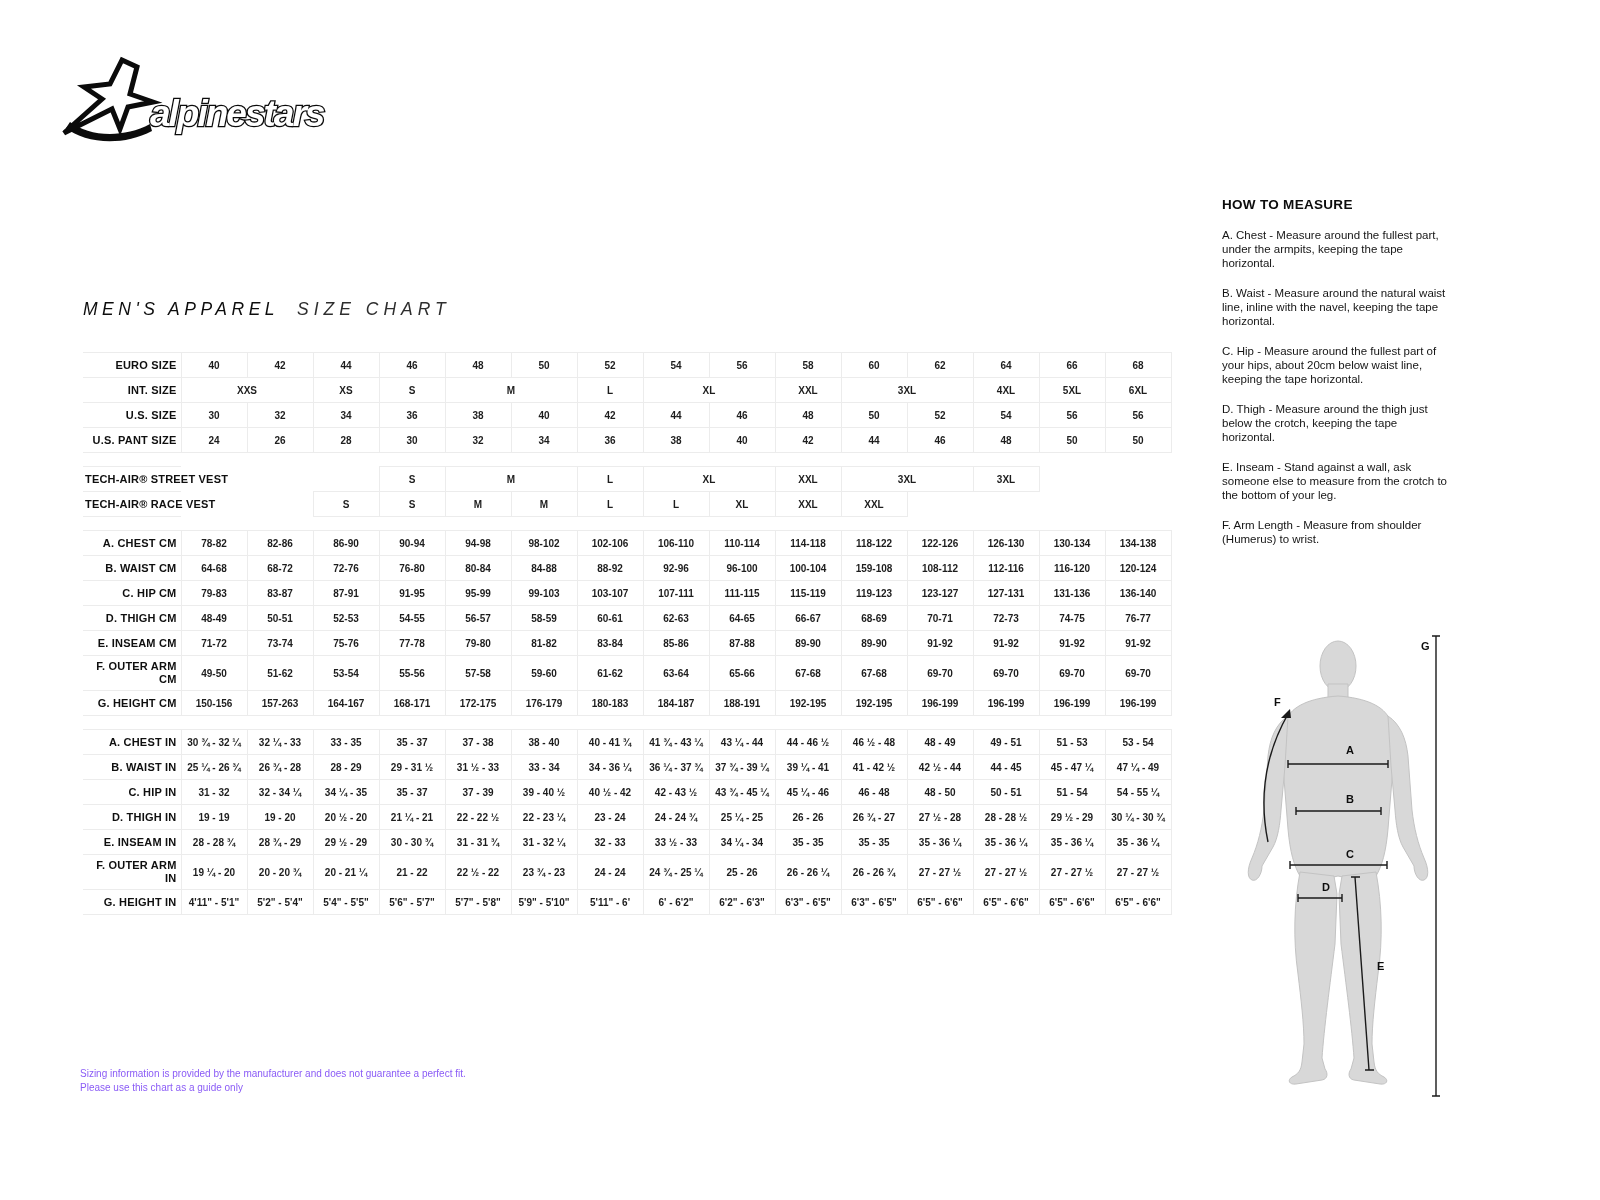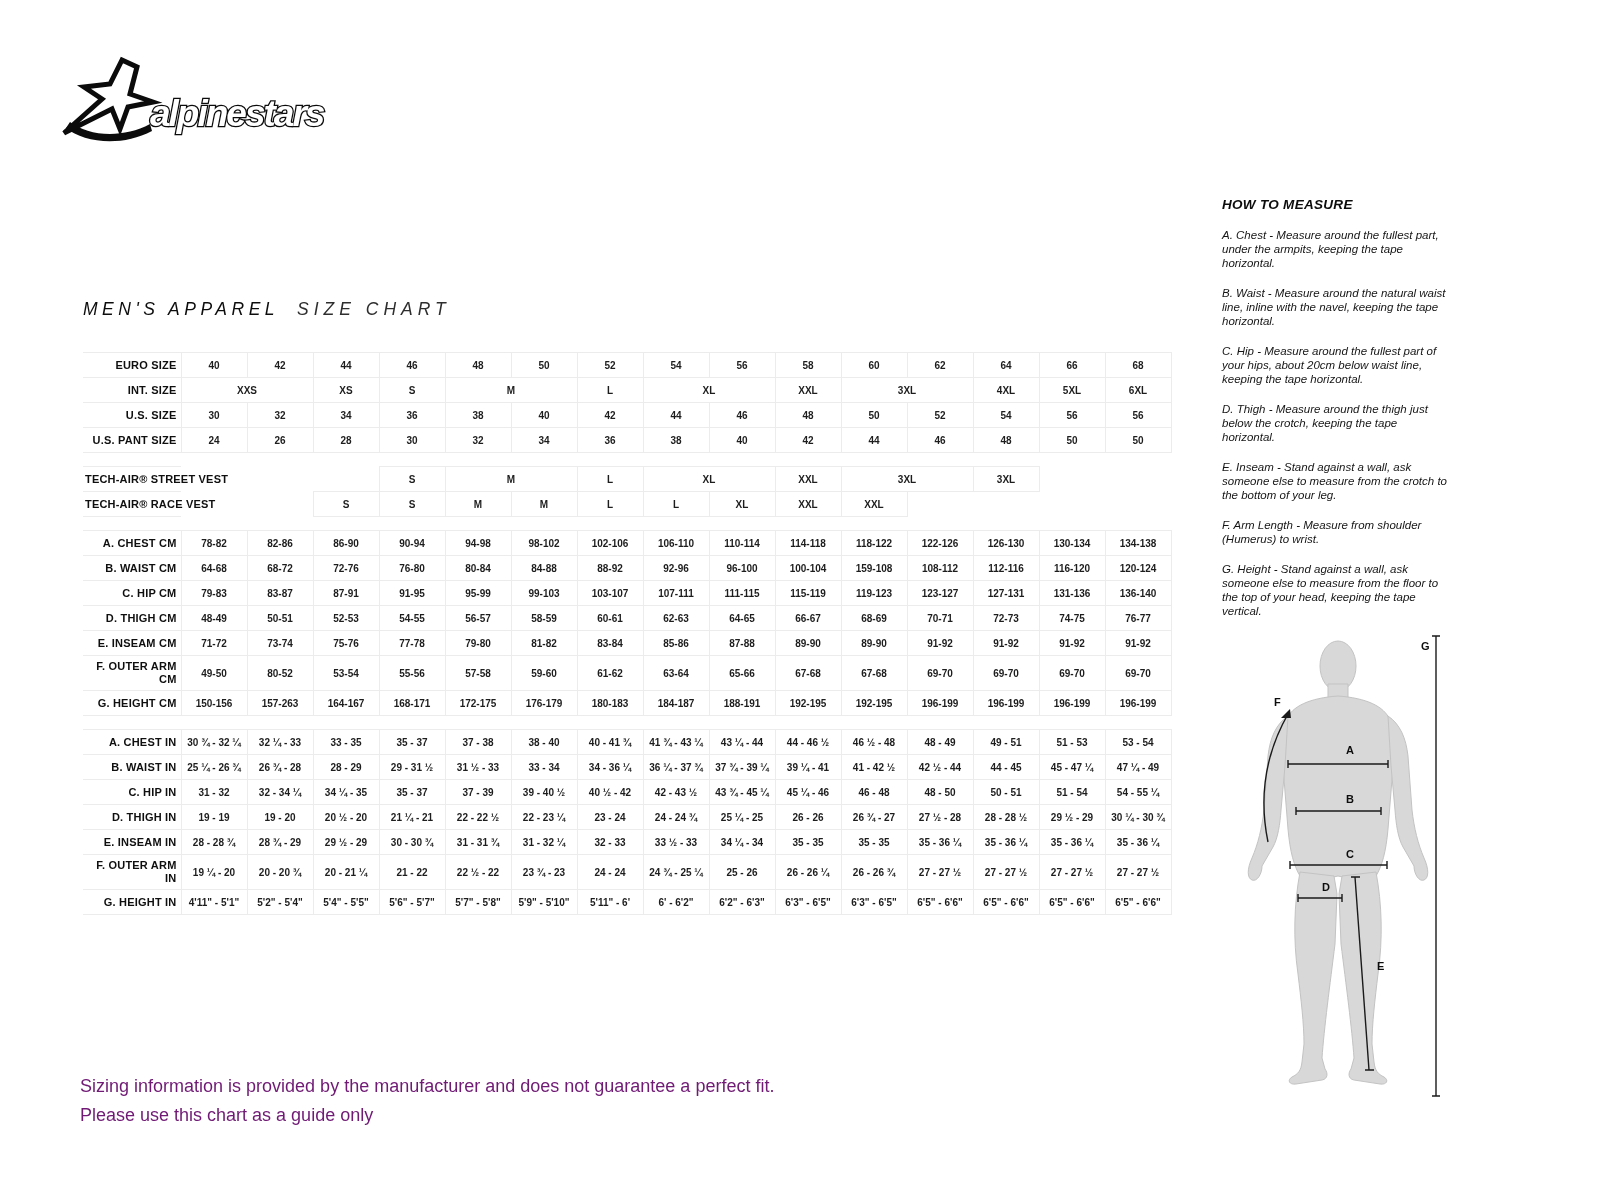--- a/index.html
+++ b/index.html
@@ -23,31 +23,31 @@
   }
   table.size-table td.rowlabel{
     border-left:none;border-right:none;text-align:right;font-size:11px;font-weight:700;
     color:#0f0f0f;letter-spacing:.2px;line-height:1.15;white-space:normal;padding-right:4px;
   }
   table.size-table tr.labelflow td.rowlabel{white-space:nowrap;}
   table.size-table td.empty{border:none;}
   table.size-table tr.tall td{height:34px;}
   table.size-table tr.gap td{border:none;height:13px;}
 
-  .how-to{position:absolute;left:1222px;top:197px;width:230px;font-style:italic;}
+  .how-to{position:absolute;left:1222px;top:197px;width:230px;}
   .how-to h2{margin:0 0 16px 0;font-size:13.5px;font-weight:700;color:#0d0d0d;letter-spacing:.3px;}
   .how-to p{margin:16px 0 13px 0;font-size:11.5px;line-height:1.22;color:#151515;}
 
   .diagram{position:absolute;left:1238px;top:614px;width:215px;height:566px;}
   .diagram svg{display:block;}
   .dlabel{font-family:"Liberation Sans",sans-serif;font-size:11px;font-weight:700;fill:#0d0d0d;}
   .mline{stroke:#1a1a1a;stroke-width:1.4;fill:none;}
 
   .footnote{position:absolute;left:80px;top:1068px;}
-  .footnote p{margin:8px 0 3px 0;font-size:18px;font-weight:400;color:#701a75;}
+  .footnote p{margin:0 0 3px 0;font-size:10px;font-weight:400;color:#8b5cf6;}
 </style>
 </head>
 <body>
 
 <div class="logo">
   <svg width="292" height="96" viewBox="0 0 292 96">
     <g>
       <path d="M10,66 C28,80 62,83 90,68 L92,75 C62,91 24,87 6,72 Z" fill="#0b0b0b"></path>
       <path d="M62,4 L50,28 L24,31 L42,43 L4,77 L52,53 L60,73 L68,51 L93,46 L70,38 L77,11 Z" fill="#ffffff" stroke="#0b0b0b" stroke-width="5" stroke-linejoin="miter"></path>
     </g>
@@ -270,21 +270,21 @@
         <td>89-90</td>
         <td>89-90</td>
         <td>91-92</td>
         <td>91-92</td>
         <td>91-92</td>
         <td>91-92</td>
       </tr>
       <tr class="tall">
         <td class="rowlabel">F. OUTER ARM CM</td>
         <td>49-50</td>
-        <td>80-52</td>
+        <td>51-62</td>
         <td>53-54</td>
         <td>55-56</td>
         <td>57-58</td>
         <td>59-60</td>
         <td>61-62</td>
         <td>63-64</td>
         <td>65-66</td>
         <td>67-68</td>
         <td>67-68</td>
         <td>69-70</td>
@@ -444,21 +444,20 @@
 
 <aside class="how-to">
   <h2>HOW TO MEASURE</h2>
   <div id="htm-list">
       <p>A. Chest - Measure around the fullest part, under the armpits, keeping the tape horizontal.</p>
       <p>B. Waist - Measure around the natural waist line, inline with the navel, keeping the tape horizontal.</p>
       <p>C. Hip - Measure around the fullest part of your hips, about 20cm below waist line, keeping the tape horizontal.</p>
       <p>D. Thigh - Measure around the thigh just below the crotch, keeping the tape horizontal.</p>
       <p>E. Inseam - Stand against a wall, ask someone else to measure from the crotch to the bottom of your leg.</p>
       <p>F. Arm Length - Measure from shoulder (Humerus) to wrist.</p>
-      <p>G. Height - Stand against a wall, ask someone else to measure from the floor to the top of your head, keeping the tape vertical.</p>
     </div>
 </aside>
 
 <div class="diagram">
   <svg width="215" height="566" viewBox="0 0 215 566">
     <g fill="#d8d8d8" stroke="#c3c3c3" stroke-width="1">
       <ellipse cx="100" cy="52" rx="18" ry="25"></ellipse>
       <path d="M90,70 L110,70 L110,86 L90,86 Z"></path>
       <path d="M100,82 C72,84 54,92 48,106 C42,120 43,140 46,165 L50,215 C52,238 56,252 62,262 L74,268 L100,262 L126,268 L138,262 C144,252 148,238 150,215 L154,165 C157,140 158,120 152,106 C146,92 128,84 100,82 Z"></path>
       <path d="M50,102 C38,110 32,124 30,142 L26,196 C24,214 20,230 14,244 C9,255 9,264 14,266 C19,268 24,260 24,252 L35,233 C40,224 42,210 43,196 L47,152 Z"></path>

